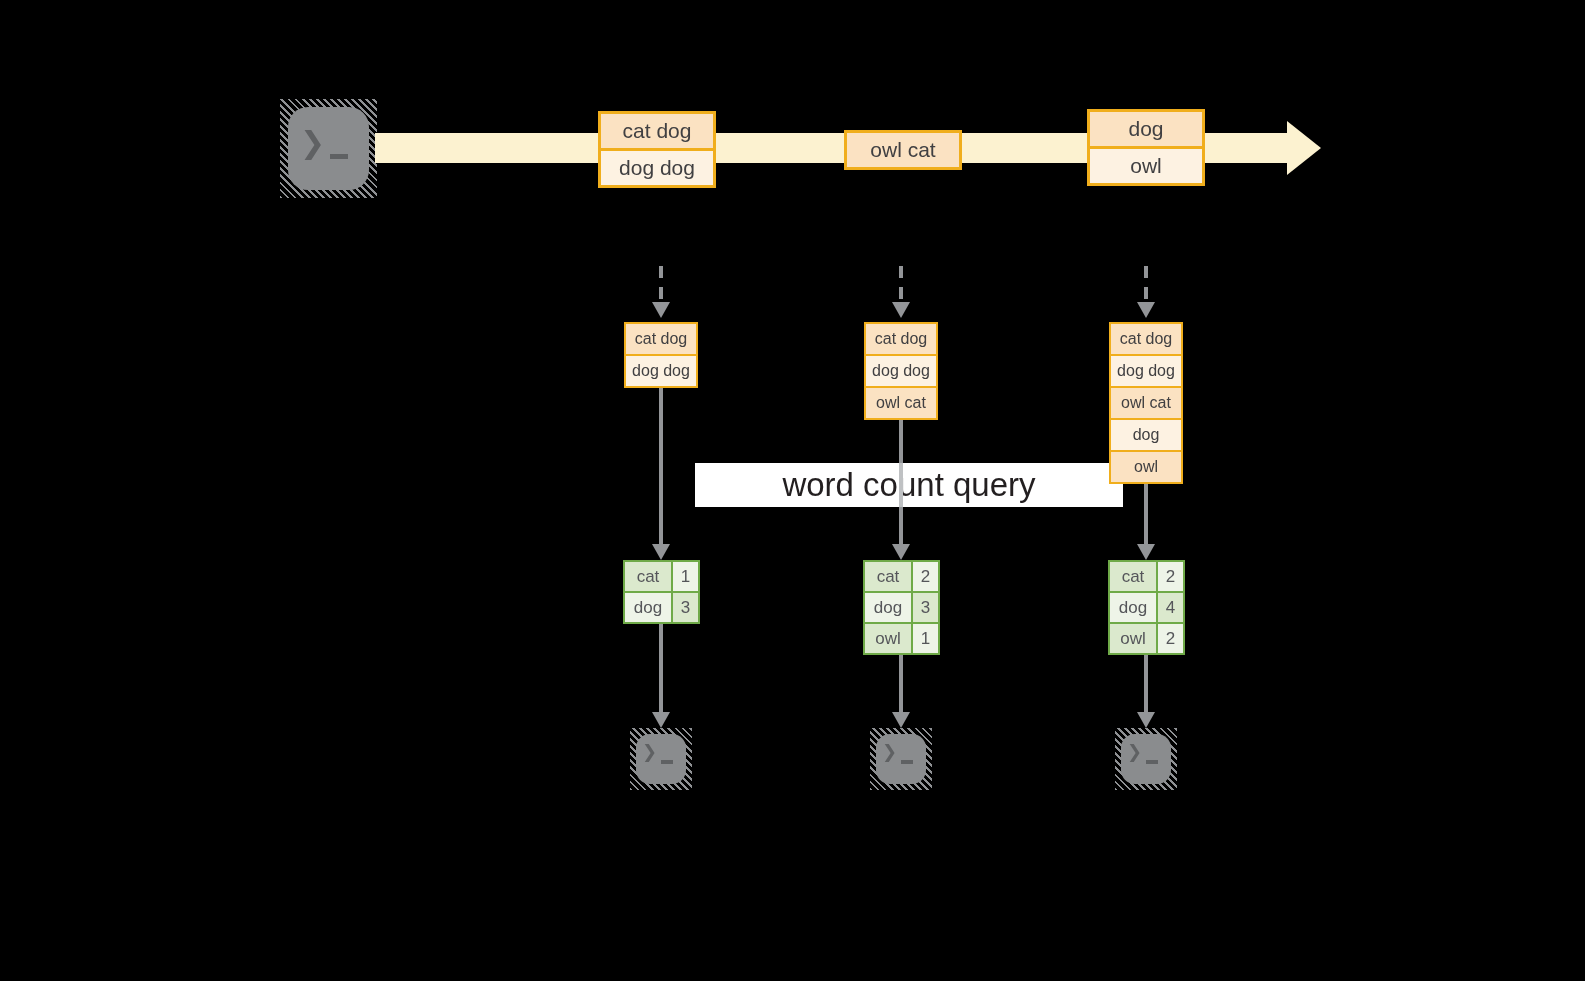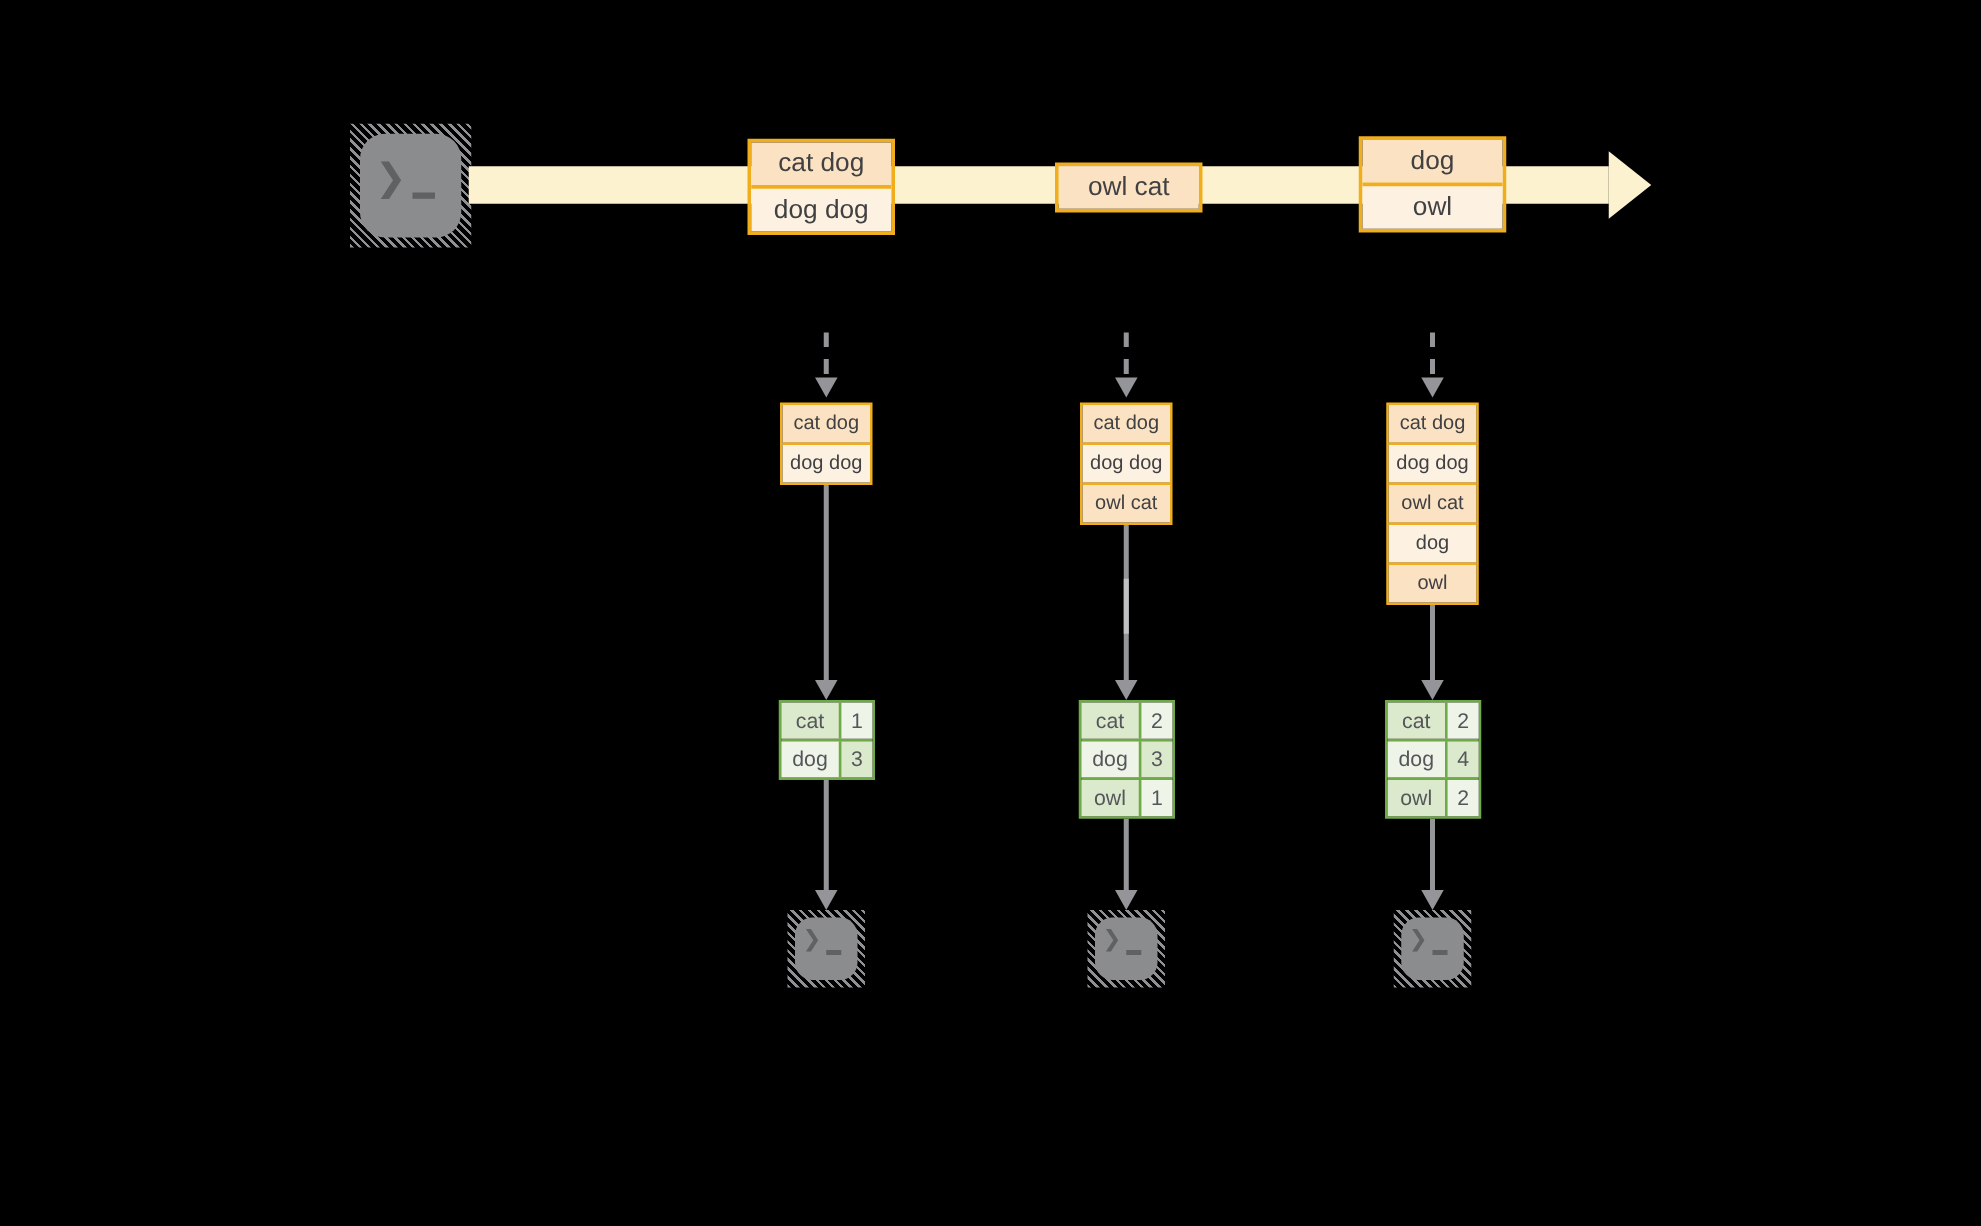--- a/index.html
+++ b/index.html
@@ -158,15 +158,16 @@
       </div>
       <div class="sline" style="left:1144px;top:655px;height:57px;"></div>
       <div class="ahead" style="left:1137px;top:712px;"></div>
       <div class="term" style="left:1115px;top:728px;width:62px;height:62px;">
         <div class="core" style="inset:6px;border-radius:14px;"></div>
         <div class="chev" style="left:12px;top:13px;font-size:18px;">❯</div>
         <div class="uscore" style="left:31px;top:32px;width:12px;height:4px;"></div>
       </div>
     </div>
 
+  <div class="qlabel" style="left:695px;top:463px;width:428px;height:44px;">word count query</div>
   <div class="lineoverlay" style="left:899px;top:463px;height:44px;"></div>
 
 </div>
 
 </body></html>

